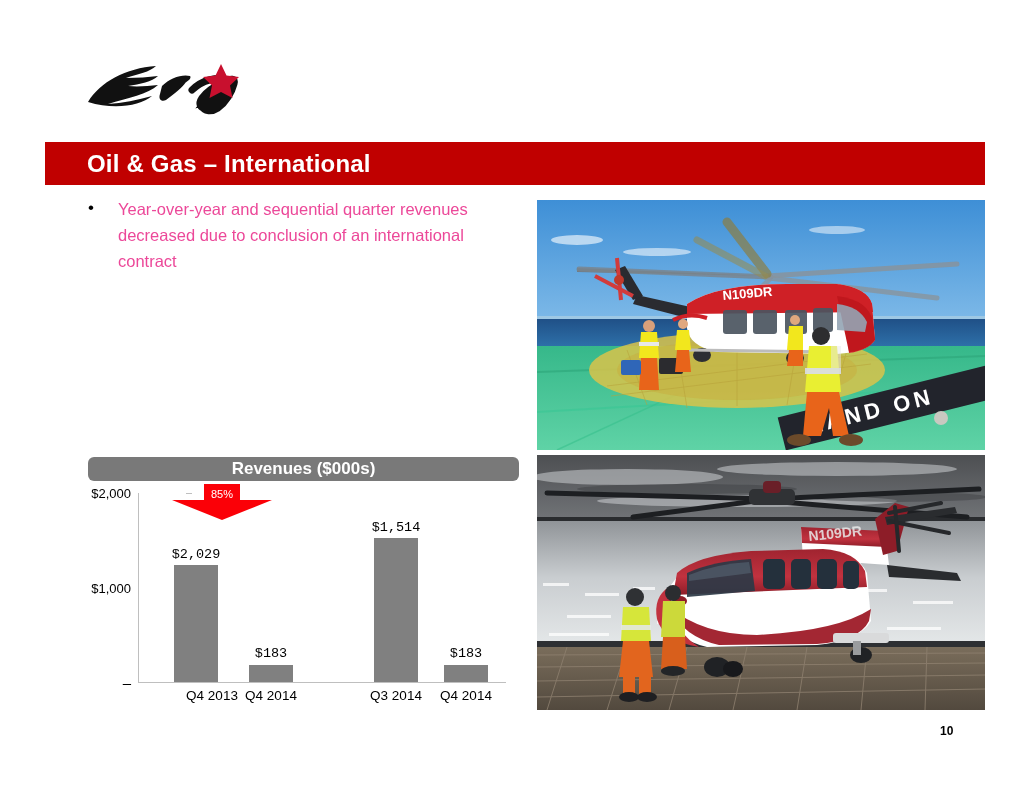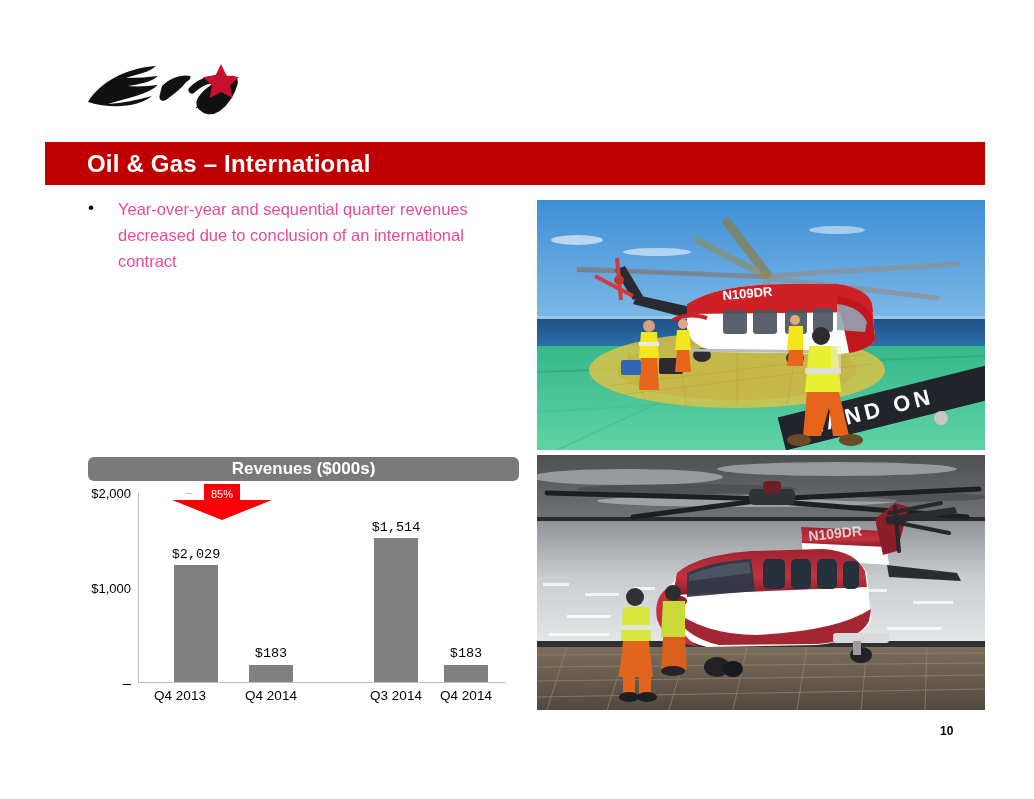--- a/index.html
+++ b/index.html
@@ -257,21 +257,21 @@
     <div class="bar" style="left:90px; width:44px; height:116.7px; top:80.3px;"></div>
     <div class="bar" style="left:165px; width:44px; height:17.4px; top:179.6px;"></div>
     <div class="bar" style="left:290px; width:44px; height:143.8px; top:53.2px;"></div>
     <div class="bar" style="left:360px; width:44px; height:17.4px; top:179.6px;"></div>
 
     <div class="bar-label" style="left:112px; top:62px;">$2,029</div>
     <div class="bar-label" style="left:187px; top:161px;">$183</div>
     <div class="bar-label" style="left:312px; top:35px;">$1,514</div>
     <div class="bar-label" style="left:382px; top:161px;">$183</div>
 
-    <div class="cat-label" style="left:96px;">Q4 2013</div>
+    <div class="cat-label" style="left:128px;">Q4 2013</div>
     <div class="cat-label" style="left:187px;">Q4 2014</div>
     <div class="cat-label" style="left:312px;">Q3 2014</div>
     <div class="cat-label" style="left:382px;">Q4 2014</div>
 
     <div class="arrow" style="left:88px; top:-1px;">
       <svg width="100" height="36" viewBox="0 0 100 36">
         <polygon points="32,0 68,0 68,16 100,16 50,36 0,16 32,16" fill="#fb0007"></polygon>
       </svg>
       <div class="arrow-text">85%</div>
     </div>

